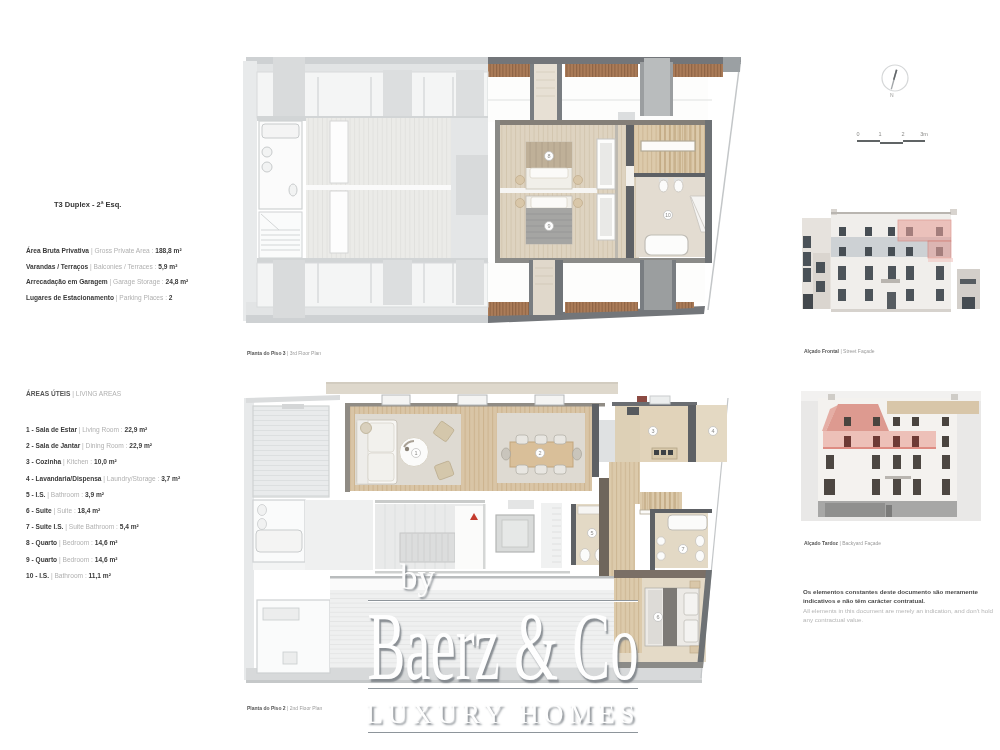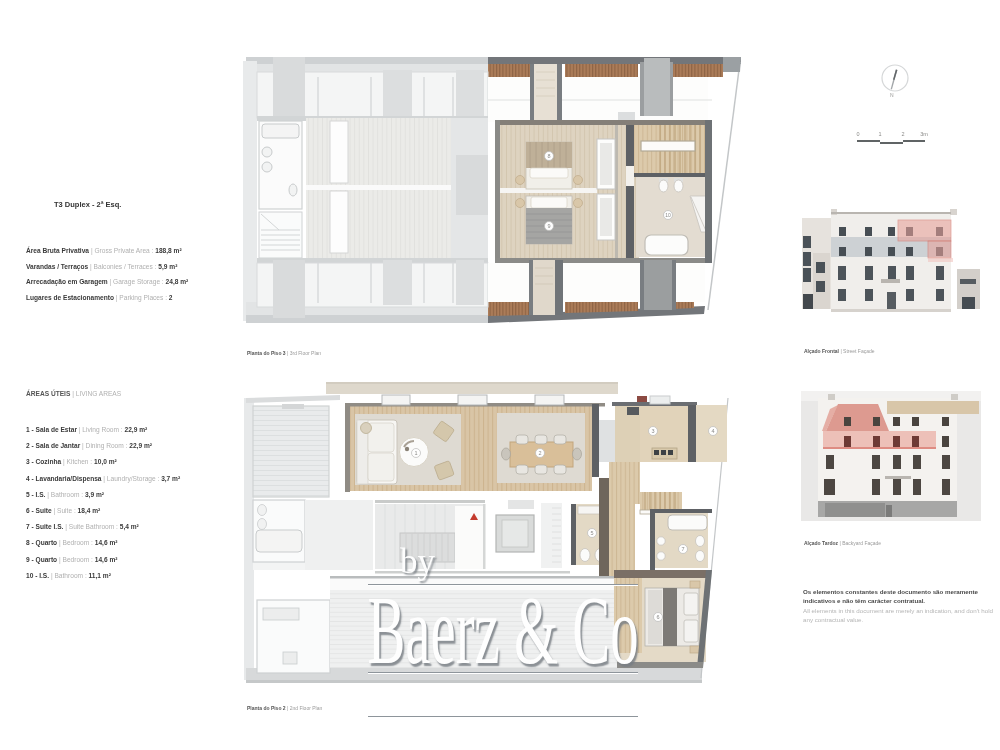--- a/index.html
+++ b/index.html
@@ -712,25 +712,26 @@
 
   <rect x="857" y="140" width="23" height="2" fill="#606465"></rect>
 
   <rect x="880" y="142" width="23" height="2" fill="#606465"></rect>
 
   <rect x="903" y="140" width="22" height="2" fill="#606465"></rect>
 </g>
 
 </svg>
 
-<div class="abs" style="left:0;top:0;width:1000px;height:582px;pointer-events:none;">
+<div class="abs" style="left:0;top:16px;width:1000px;height:582px;pointer-events:none;">
 
   <div class="abs" style="left:400px;top:542px;font-family:'Liberation Serif',serif;font-size:35px;color:#fdfdfd;text-shadow:2px 2px 2px rgba(120,126,132,0.85);">by</div>
 
   <div class="abs" style="left:368px;top:584px;width:270px;height:1px;background:#8e959b;box-shadow:0 1px 0 #fff;"></div>
 
   <div class="abs" style="left:503px;top:575px;font-family:'Liberation Serif',serif;font-size:97px;color:#fefefe;white-space:nowrap;transform:translateX(-50%) scaleX(0.585);text-shadow:3px 3px 2px rgba(120,126,132,0.85);">Baerz &amp; Co</div>
 
   <div class="abs" style="left:368px;top:672px;width:270px;height:1px;background:#8e959b;box-shadow:0 1px 0 #fff;"></div>
 
+  <div class="abs" style="left:503px;top:683px;font-family:'Liberation Serif',serif;font-size:27px;letter-spacing:5.2px;color:#fefefe;white-space:nowrap;transform:translateX(-50%);text-shadow:2px 2px 2px rgba(120,126,132,0.85);">LUXURY HOMES</div>
 
   <div class="abs" style="left:368px;top:716px;width:270px;height:1px;background:#8e959b;box-shadow:0 1px 0 #fff;"></div>
 </div>
 
 </body></html>

